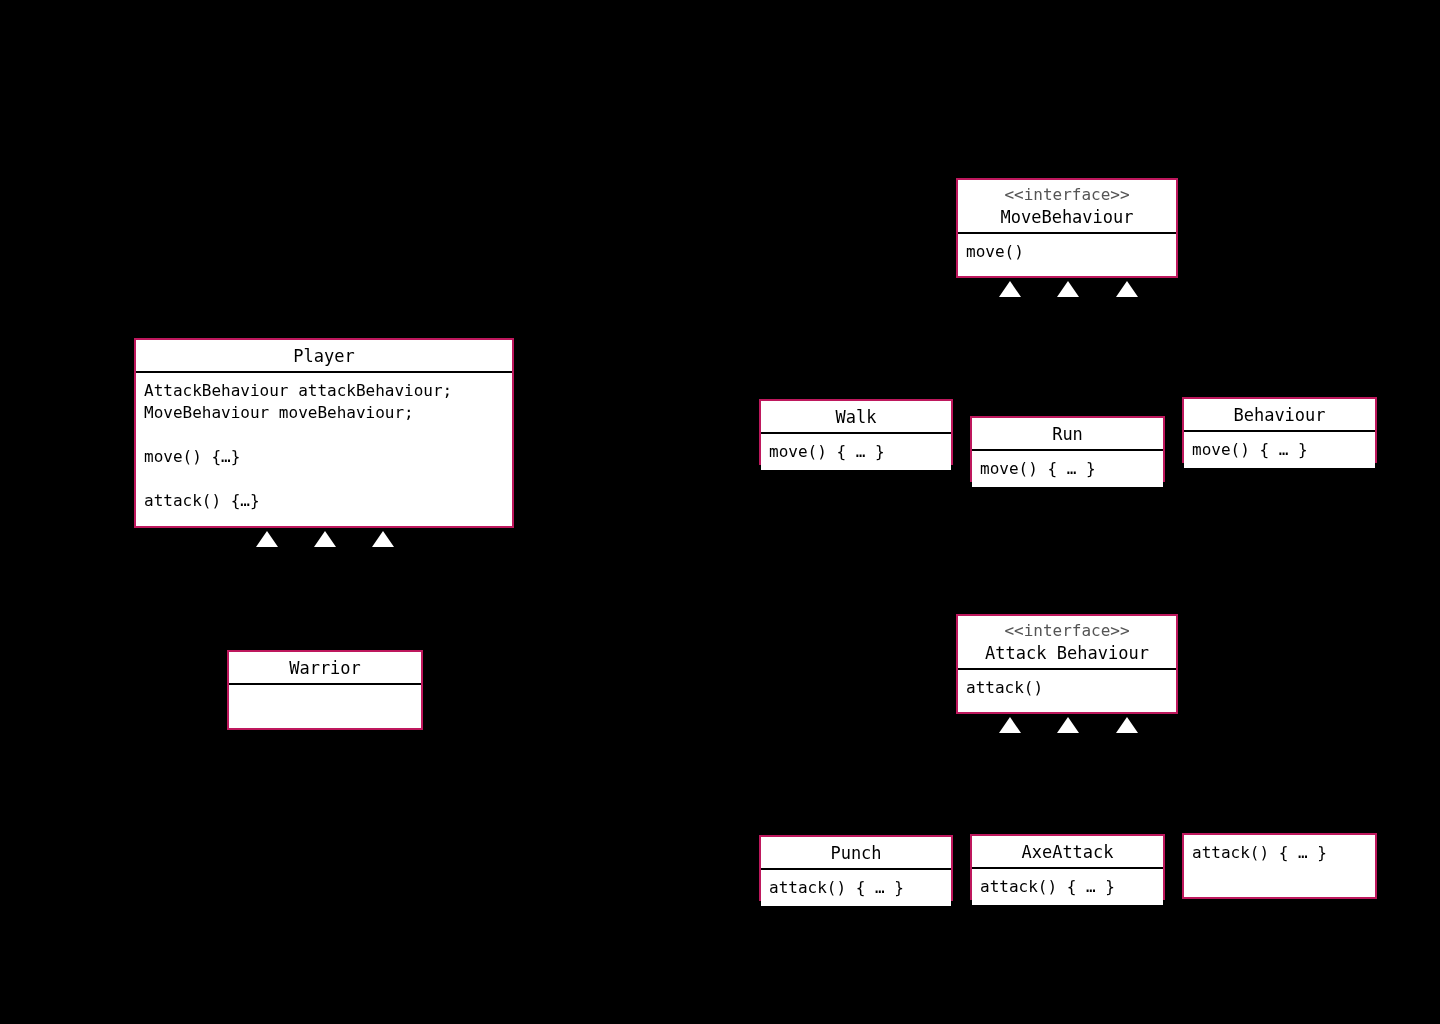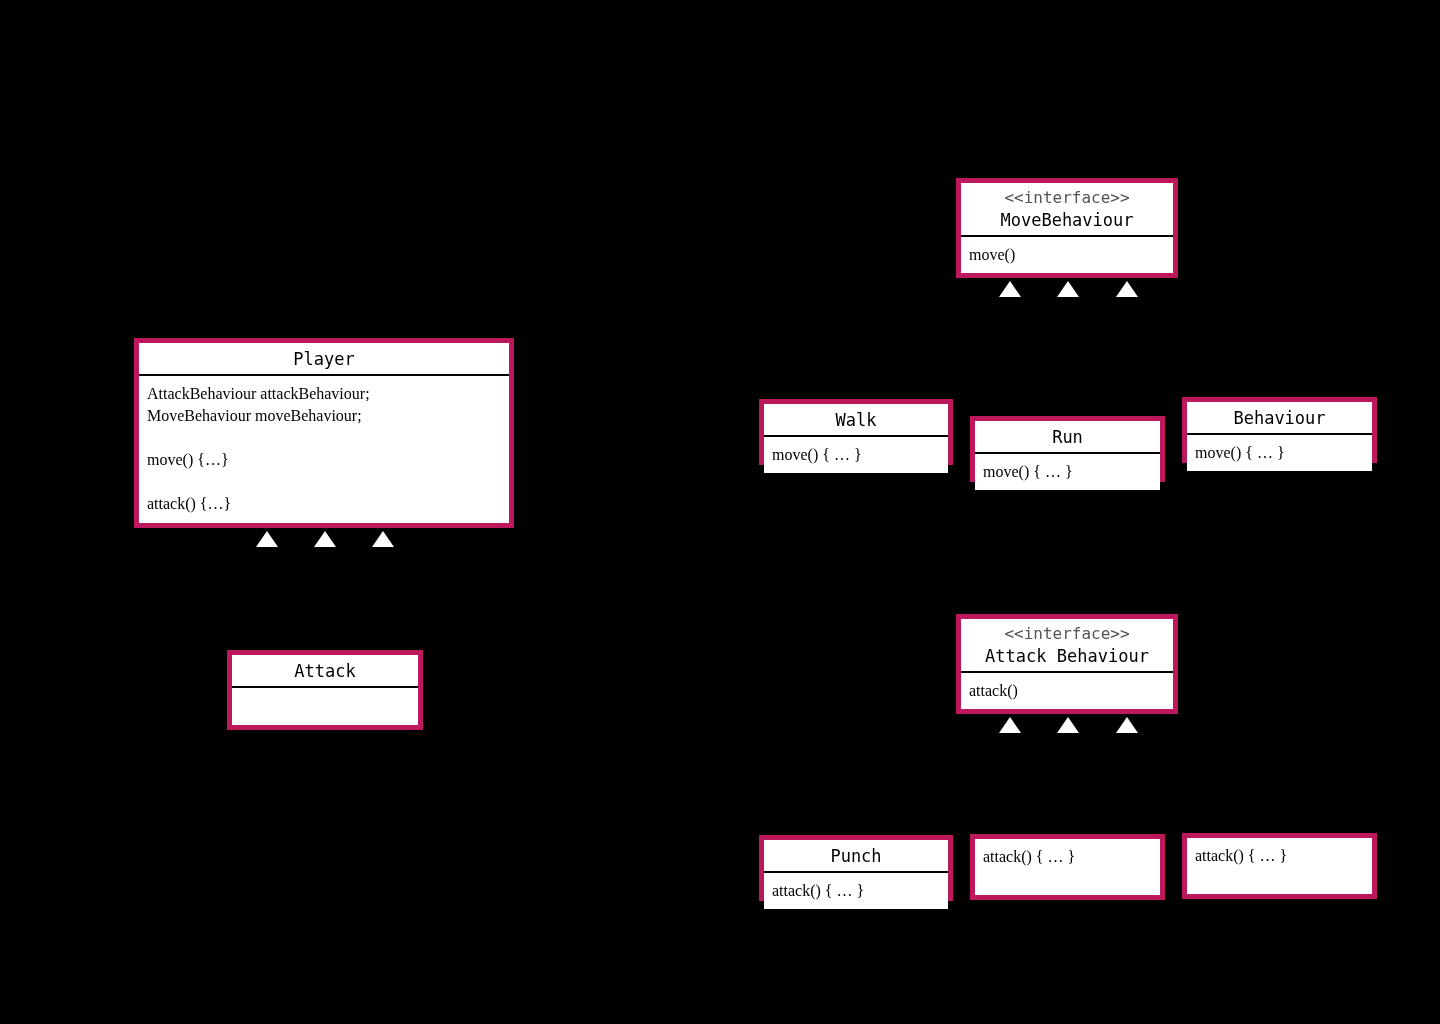--- a/index.html
+++ b/index.html
@@ -14,21 +14,21 @@
     height: 1024px;
     background: #000000;
     overflow: hidden;
     font-family: "DejaVu Sans Mono", "Liberation Mono", monospace;
   }
 
   
   .uml-box {
     position: absolute;
     background: #ffffff;
-    border: 5px solid #be185d;
+    border: 2px solid #be185d;
     box-sizing: border-box;
     color: #000000;
   }
   .uml-header {
     box-sizing: border-box;
     width: 100%;
     text-align: center;
     font-weight: bold;
     font-size: 17px;
     line-height: 1.25;
@@ -53,21 +53,20 @@
   .uml-body {
     box-sizing: border-box;
     width: 100%;
     background: #ffffff;
     padding: 7px 0 7px 8px;
     font-size: 16px;
     line-height: 1.38;
     white-space: pre-wrap;
     text-align: left;
     color: #000000;
-    font-family: Liberation Serif, serif;
   }
   .uml-body.empty {
     padding: 0;
   }
 
   
   .tri {
     position: absolute;
     width: 0;
     height: 0;
@@ -104,21 +103,21 @@
 attack() {…}</div>
   </div>
 
   <div class="tri" style="left:256px; top:531px;"></div>
   <div class="tri" style="left:314px; top:531px;"></div>
   <div class="tri" style="left:372px; top:531px;"></div>
 
 
   <div class="uml-box" style="left:227px; top:650px; width:196px; height:80px;">
     <div class="uml-header">
-      <span class="cls-name">Attack</span>
+      <span class="cls-name">Warrior</span>
     </div>
     <div class="uml-body empty"></div>
   </div>
 
 
   <div class="uml-box" style="left:956px; top:178px; width:222px; height:100px;">
     <div class="uml-header">
       <span class="stereotype">&lt;&lt;interface&gt;&gt;</span>
       <span class="cls-name">MoveBehaviour</span>
     </div>
@@ -161,20 +160,23 @@
   <div class="tri" style="left:1116px; top:717px;"></div>
 
   <div class="uml-box" style="left:759px; top:835px; width:194px; height:66px;">
     <div class="uml-header">
       <span class="cls-name">Punch</span>
     </div>
     <div class="uml-body">attack() { … }</div>
   </div>
 
   <div class="uml-box" style="left:970px; top:834px; width:195px; height:66px;">
+    <div class="uml-header">
+      <span class="cls-name">AxeAttack</span>
+    </div>
     <div class="uml-body">attack() { … }</div>
   </div>
 
   <div class="uml-box" style="left:1182px; top:833px; width:195px; height:66px;">
     <div class="uml-body">attack() { … }</div>
   </div>
 
 </div>
 
 </body></html>

